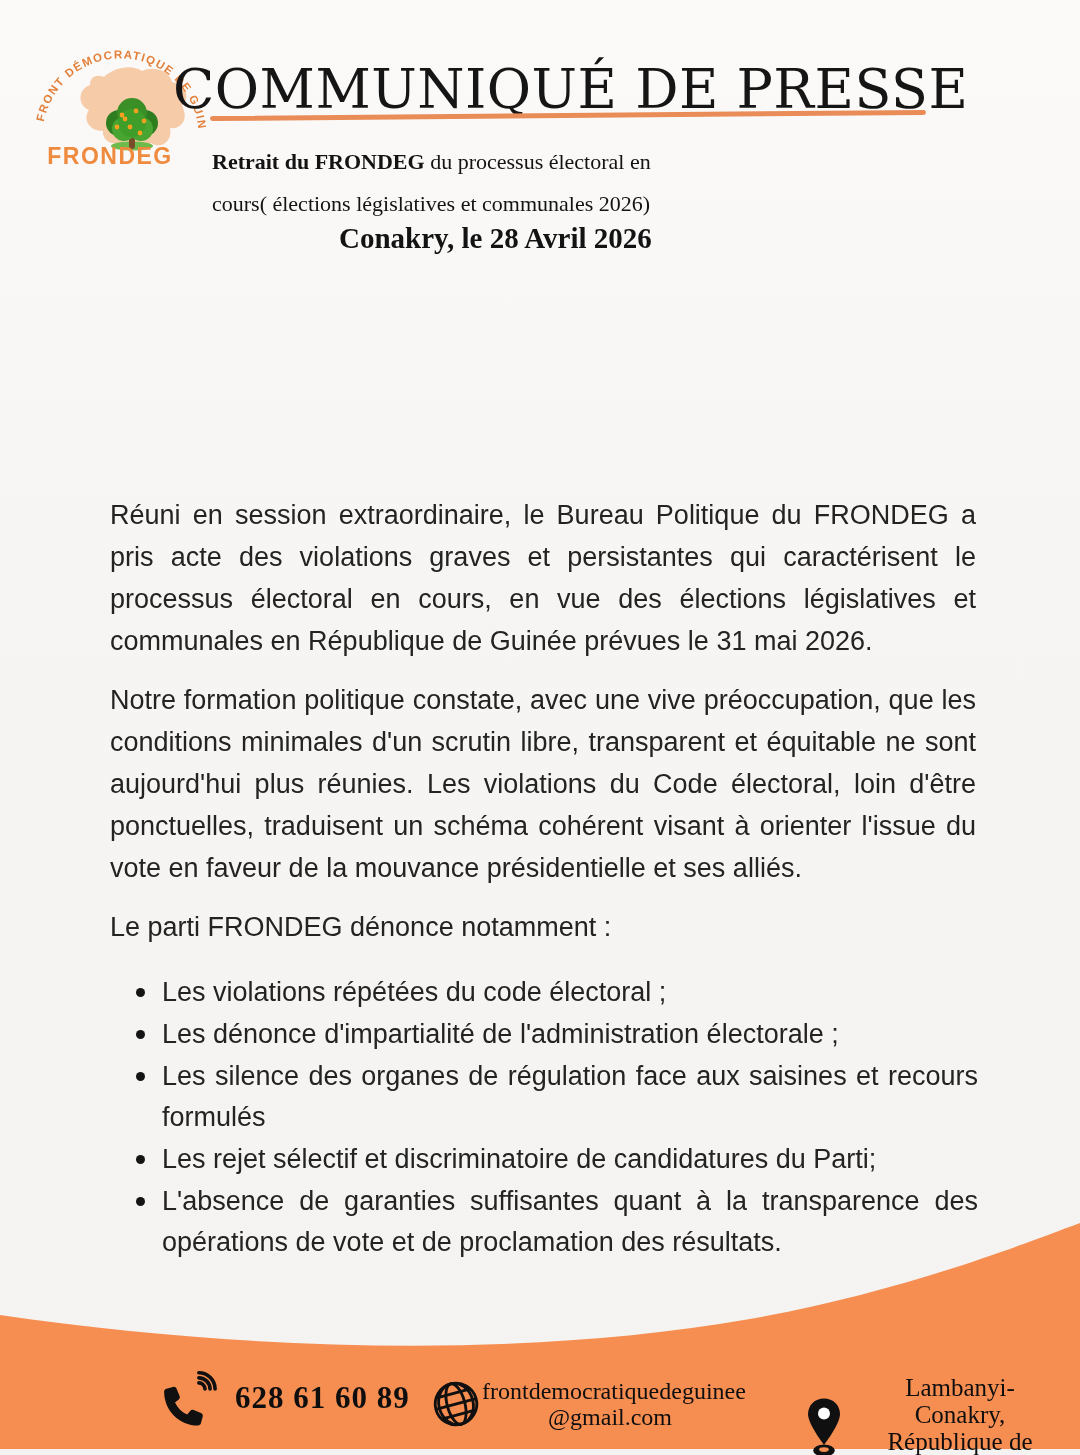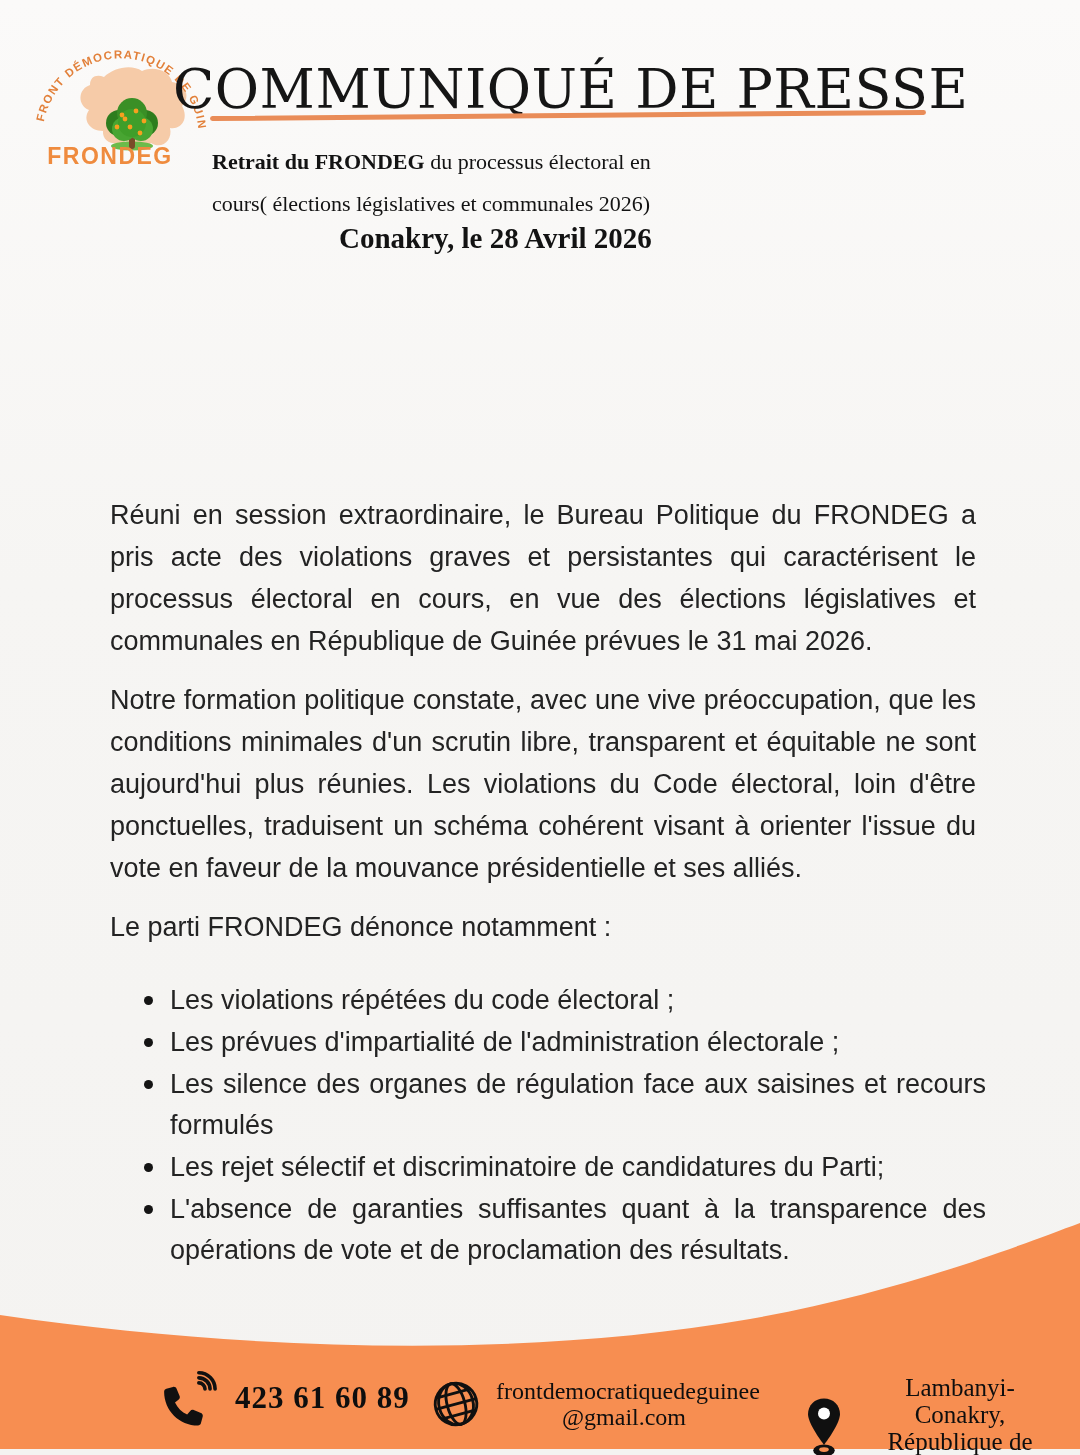--- a/index.html
+++ b/index.html
@@ -31,36 +31,36 @@
     font-family:"Liberation Serif",serif;font-size:29px;font-weight:600;color:#131313;
   }
   
   .para{
     position:absolute;left:110px;width:866px;margin:0;
     font-size:27px;line-height:42px;text-align:justify;color:#232323;
   }
   .p1{top:308px}.p2{top:494px}.p3{top:679px}
   .lead{top:906px;text-align:left;}
   .bullets{
-    position:absolute;left:110px;top:972px;width:868px;margin:8px;padding:0;list-style:none;
+    position:absolute;left:110px;top:972px;width:868px;margin:0;padding:0;list-style:none;
     font-size:27px;line-height:41px;color:#232323;
   }
   .bullets li{position:relative;padding-left:52px;text-align:justify;margin-bottom:1px;}
   .bullets li::before{
     content:"";position:absolute;left:26px;top:16px;width:9px;height:9px;
     border-radius:50%;background:#141414;
   }
   
   .footer-wave{position:absolute;left:0;top:1215px;width:1080px;height:234px;}
   .f-group{position:absolute;display:flex;align-items:center;color:#0e0e0e;
     font-family:"Liberation Serif",serif;}
   .f-phone{left:163px;top:1370px;gap:16px;}
   .f-phone .num{font-size:31px;font-weight:600;letter-spacing:1px;white-space:nowrap;}
   .icon-phone{width:56px;height:56px;}
-  .f-email{left:430px;top:1378px;gap:14px;}
+  .f-email{left:430px;top:1378px;}
   .f-email .txt{width:256px;font-size:24px;line-height:26px;text-align:center;}
   .icon-globe{width:52px;height:52px;}
   .f-address{left:804px;top:1374px;gap:16px;}
   .f-address .txt{width:200px;font-size:25px;line-height:27px;text-align:center;}
   .icon-pin{width:40px;height:62px;}
 </style>
 </head>
 <body>
 
 <div class="page">
@@ -120,42 +120,42 @@
   </div>
 
   <div class="dateline">Conakry, le 28 Avril 2026</div>
 
   <p class="para p2">Réuni en session extraordinaire, le Bureau Politique du FRONDEG a pris acte des violations graves et persistantes qui caractérisent le processus électoral en cours, en vue des élections législatives et communales en République de Guinée prévues le 31 mai 2026.</p>
   <p class="para lead">Le parti FRONDEG dénonce notamment :</p>
   <p class="para p3">Notre formation politique constate, avec une vive préoccupation, que les conditions minimales d'un scrutin libre, transparent et équitable ne sont aujourd'hui plus réunies. Les violations du Code électoral, loin d'être ponctuelles, traduisent un schéma cohérent visant à orienter l'issue du vote en faveur de la mouvance présidentielle et ses alliés.</p>
 
   <ul class="bullets">
     <li>Les violations répétées du code électoral ;</li>
-    <li>Les prévues d'impartialité de l'administration électorale ;</li>
+    <li>Les dénonce d'impartialité de l'administration électorale ;</li>
     <li>Les silence des organes de régulation face aux saisines et recours formulés</li>
     <li>Les rejet sélectif et discriminatoire de candidatures du Parti;</li>
     <li>L'absence de garanties suffisantes quant à la transparence des opérations de vote et de proclamation des résultats.</li>
   </ul>
 
   <svg class="footer-wave" viewBox="0 0 1080 234" preserveAspectRatio="none">
     <path fill="#f78e51" d="M0 100 C 250 136, 520 144, 750 104 C 900 77, 1010 34, 1080 8 L 1080 234 L 0 234 Z"></path>
   </svg>
 
   <div class="f-group f-phone">
     <svg class="icon-phone" viewBox="0 0 100 100">
       <g transform="translate(2,30) scale(0.135)">
         <path fill="#101010" d="M164.9 24.6c-7.7-18.6-28-28.5-47.4-23.2l-88 24C12.1 30.2 0 46 0 64C0 311.4 200.6 512 448 512c18 0 33.8-12.1 38.6-29.5l24-88c5.3-19.4-4.6-39.7-23.2-47.4l-96-40c-16.3-6.8-35.2-2.1-46.3 11.6L304.7 368C234.3 334.7 177.3 277.7 144 207.3L193.3 167c13.7-11.2 18.4-30 11.6-46.3l-40-96z"></path>
       </g>
       <g stroke="#101010" stroke-width="6.5" fill="none" stroke-linecap="round">
         <path d="M64 23 A11 11 0 0 1 75 34"></path>
         <path d="M64 14 A20 20 0 0 1 84 34"></path>
         <path d="M64 5  A29 29 0 0 1 93 34"></path>
       </g>
     </svg>
-    <span class="num">423 61 60 89</span>
+    <span class="num">628 61 60 89</span>
   </div>
 
   <div class="f-group f-email">
     <svg class="icon-globe" viewBox="0 0 100 100">
       <g stroke="#101010" stroke-width="5.5" fill="none" transform="rotate(-15 50 50)">
         <circle cx="50" cy="50" r="40"></circle>
         <ellipse cx="50" cy="50" rx="17" ry="40"></ellipse>
         <ellipse cx="50" cy="50" rx="33" ry="40"></ellipse>
         <path d="M10 50 H90 M16 29 H84 M16 71 H84"></path>
       </g>

